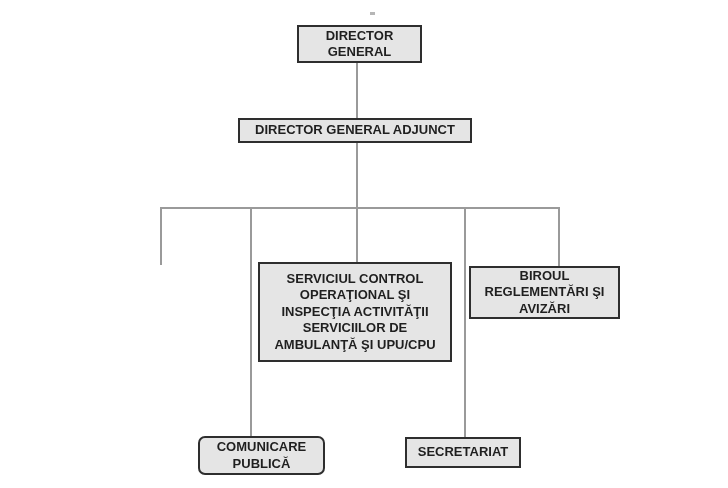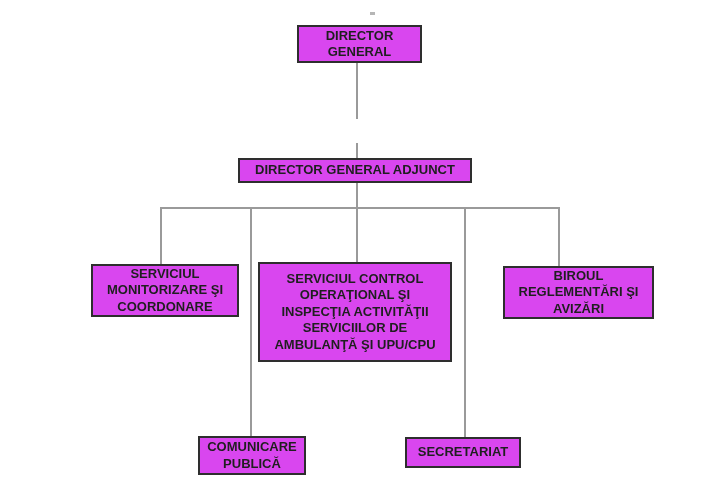--- a/index.html
+++ b/index.html
@@ -12,21 +12,21 @@
     width: 728px;
     height: 488px;
     background: var(--bg, #ffffff);
     overflow: hidden;
     font-family: "Liberation Sans", sans-serif;
   }
   .node {
     position: absolute;
     box-sizing: border-box;
     border: 2px solid var(--border, #2e2e2e);
-    background: #d946ef;
+    background: #e5e5e5;
     color: var(--text, #1f1f1f);
     display: flex;
     align-items: center;
     justify-content: center;
     text-align: center;
     font-weight: 700;
     font-size: 13px;
     line-height: 1.26;
     z-index: 2;
   }
@@ -65,45 +65,40 @@
   <div class="line vline" style="left:250px; top:207px; height:230px;"></div>
   <div class="line vline" style="left:356px; top:207px; height:56px;"></div>
   <div class="line vline" style="left:464px; top:207px; height:231px;"></div>
   <div class="line vline" style="left:558px; top:207px; height:60px;"></div>
 
   <div class="node" style="left:297px; top:25px; width:125px; height:38px;">
     <span>DIRECTOR
 GENERAL</span>
   </div>
 
-  <div class="node" style="left:238px; top:118px; width:234px; height:25px;margin-top:40px;">
+  <div class="node" style="left:238px; top:118px; width:234px; height:25px;">
     <span>DIRECTOR GENERAL ADJUNCT</span>
   </div>
 
-  <div class="node" style="left:91px; top:264px; width:148px; height:53px;">
-    <span>SERVICIUL
-MONITORIZARE ŞI
-COORDONARE</span>
-  </div>
 
   <div class="node" style="left:258px; top:262px; width:194px; height:100px;">
     <span>SERVICIUL CONTROL
 OPERAŢIONAL ŞI
 INSPECŢIA ACTIVITĂŢII
 SERVICIILOR DE
 AMBULANŢĂ ŞI UPU/CPU</span>
   </div>
 
-  <div class="node" style="left:503px; top:266px; width:151px; height:53px;">
+  <div class="node" style="left:469px; top:266px; width:151px; height:53px;">
     <span>BIROUL
 REGLEMENTĂRI ŞI
 AVIZĂRI</span>
   </div>
 
-  <div class="node" style="left:198px; top:436px; width:108px; height:39px;">
+  <div class="node" style="left:198px; top:436px; width:127px; height:39px;border-radius:7px;">
     <span>COMUNICARE
 PUBLICĂ</span>
   </div>
 
   <div class="node" style="left:405px; top:437px; width:116px; height:31px;">
     <span>SECRETARIAT</span>
   </div>
 
 </div>
 

